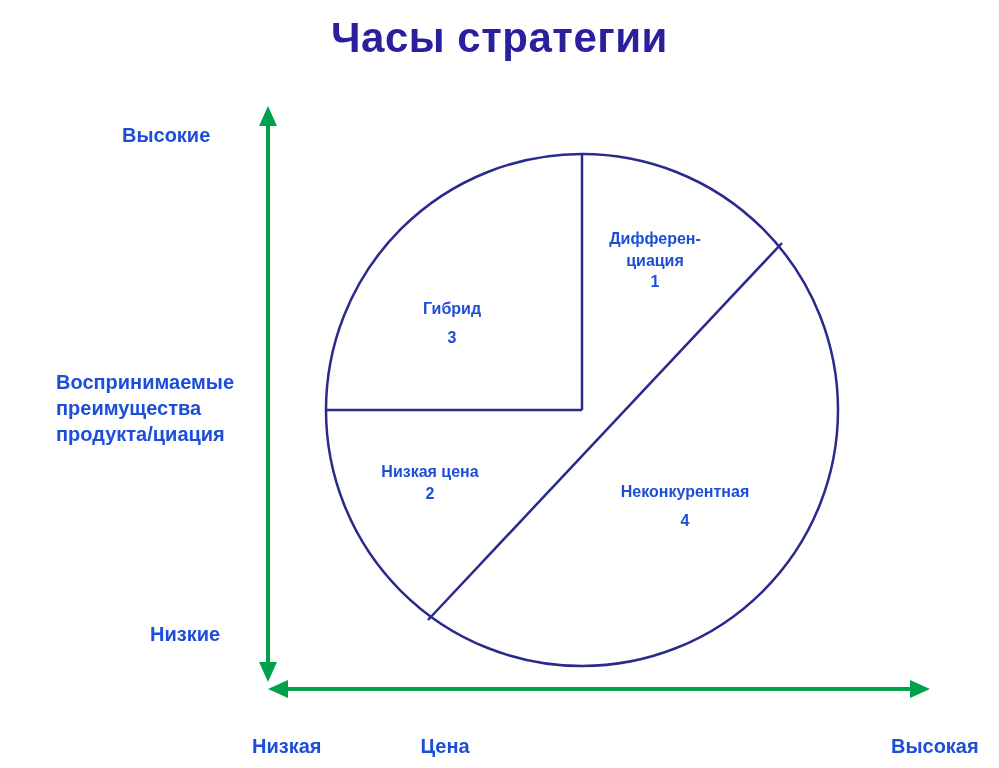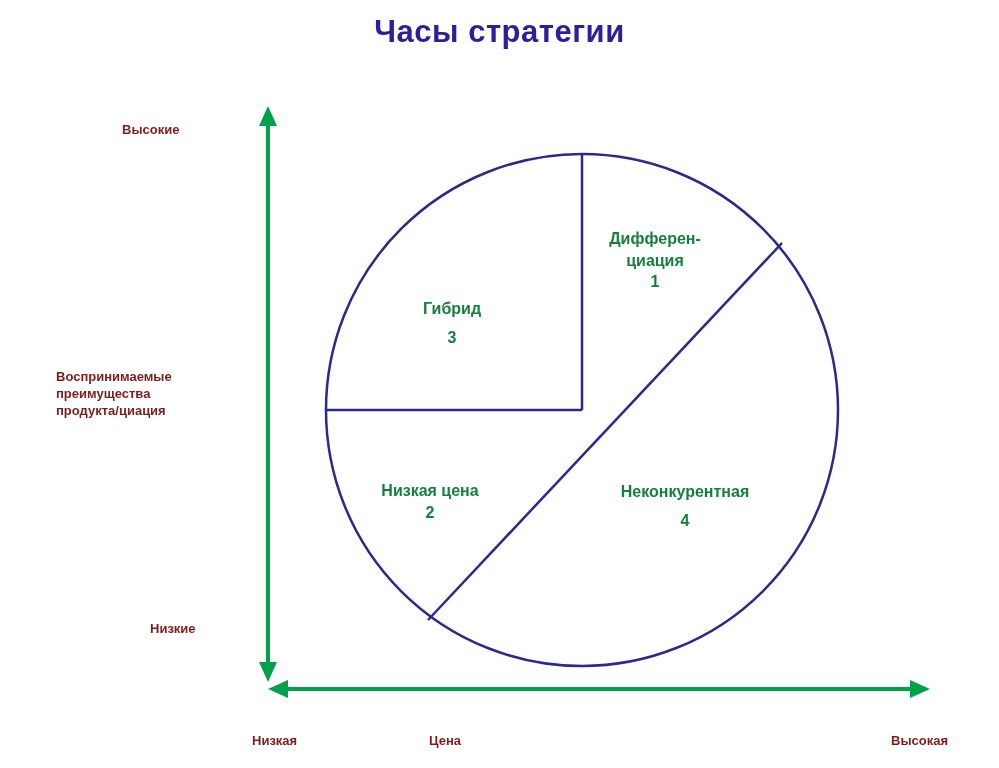--- a/index.html
+++ b/index.html
@@ -13,54 +13,54 @@
     position: relative;
     font-family: "Liberation Sans", sans-serif;
     overflow: hidden;
   }
   .title {
     position: absolute;
     top: 14px;
     left: 0;
     width: 999px;
     text-align: center;
-    font-size: 31px;
+    font-size: 42px;
     font-weight: bold;
     color: #2a1f9c;
     letter-spacing: 0.5px;
   }
   .diagram-svg {
     position: absolute;
     top: 0;
     left: 0;
   }
   .axis-label {
     position: absolute;
-    color: #7f1d1d;
+    color: #1d4ed8;
     font-weight: bold;
-    font-size: 13px;
+    font-size: 20px;
     line-height: 1.3;
   }
   .seg-label {
     position: absolute;
-    color: #15803d;
+    color: #1d4ed8;
     font-weight: bold;
     font-size: 16px;
     text-align: center;
     line-height: 1.35;
   }
   #label-high-benefit { top: 122px; left: 122px; }
   #label-low-benefit  { top: 621px; left: 150px; }
   #label-yaxis-title  { top: 369px; left: 56px; text-align: left; width: 210px; }
   #label-low-price    { top: 733px; left: 252px; text-align: right; }
   #label-price-title  { top: 733px; left: 0; width: 890px; text-align: center; }
   #label-high-price   { top: 733px; left: 891px; }
 
   #seg-1 { top: 228px; left: 570px; width: 170px; }
-  #seg-2 { top: 480px; left: 340px; width: 180px; }
+  #seg-2 { top: 461px; left: 340px; width: 180px; }
   #seg-3 { top: 298px; left: 372px; width: 160px; }
   #seg-4 { top: 481px; left: 580px; width: 210px; }
   .seg-num { margin-top: 7px; }
 </style>
 </head>
 <body>
 
 <div class="title">Часы стратегии</div>
 
 <svg class="diagram-svg" width="999" height="768">

